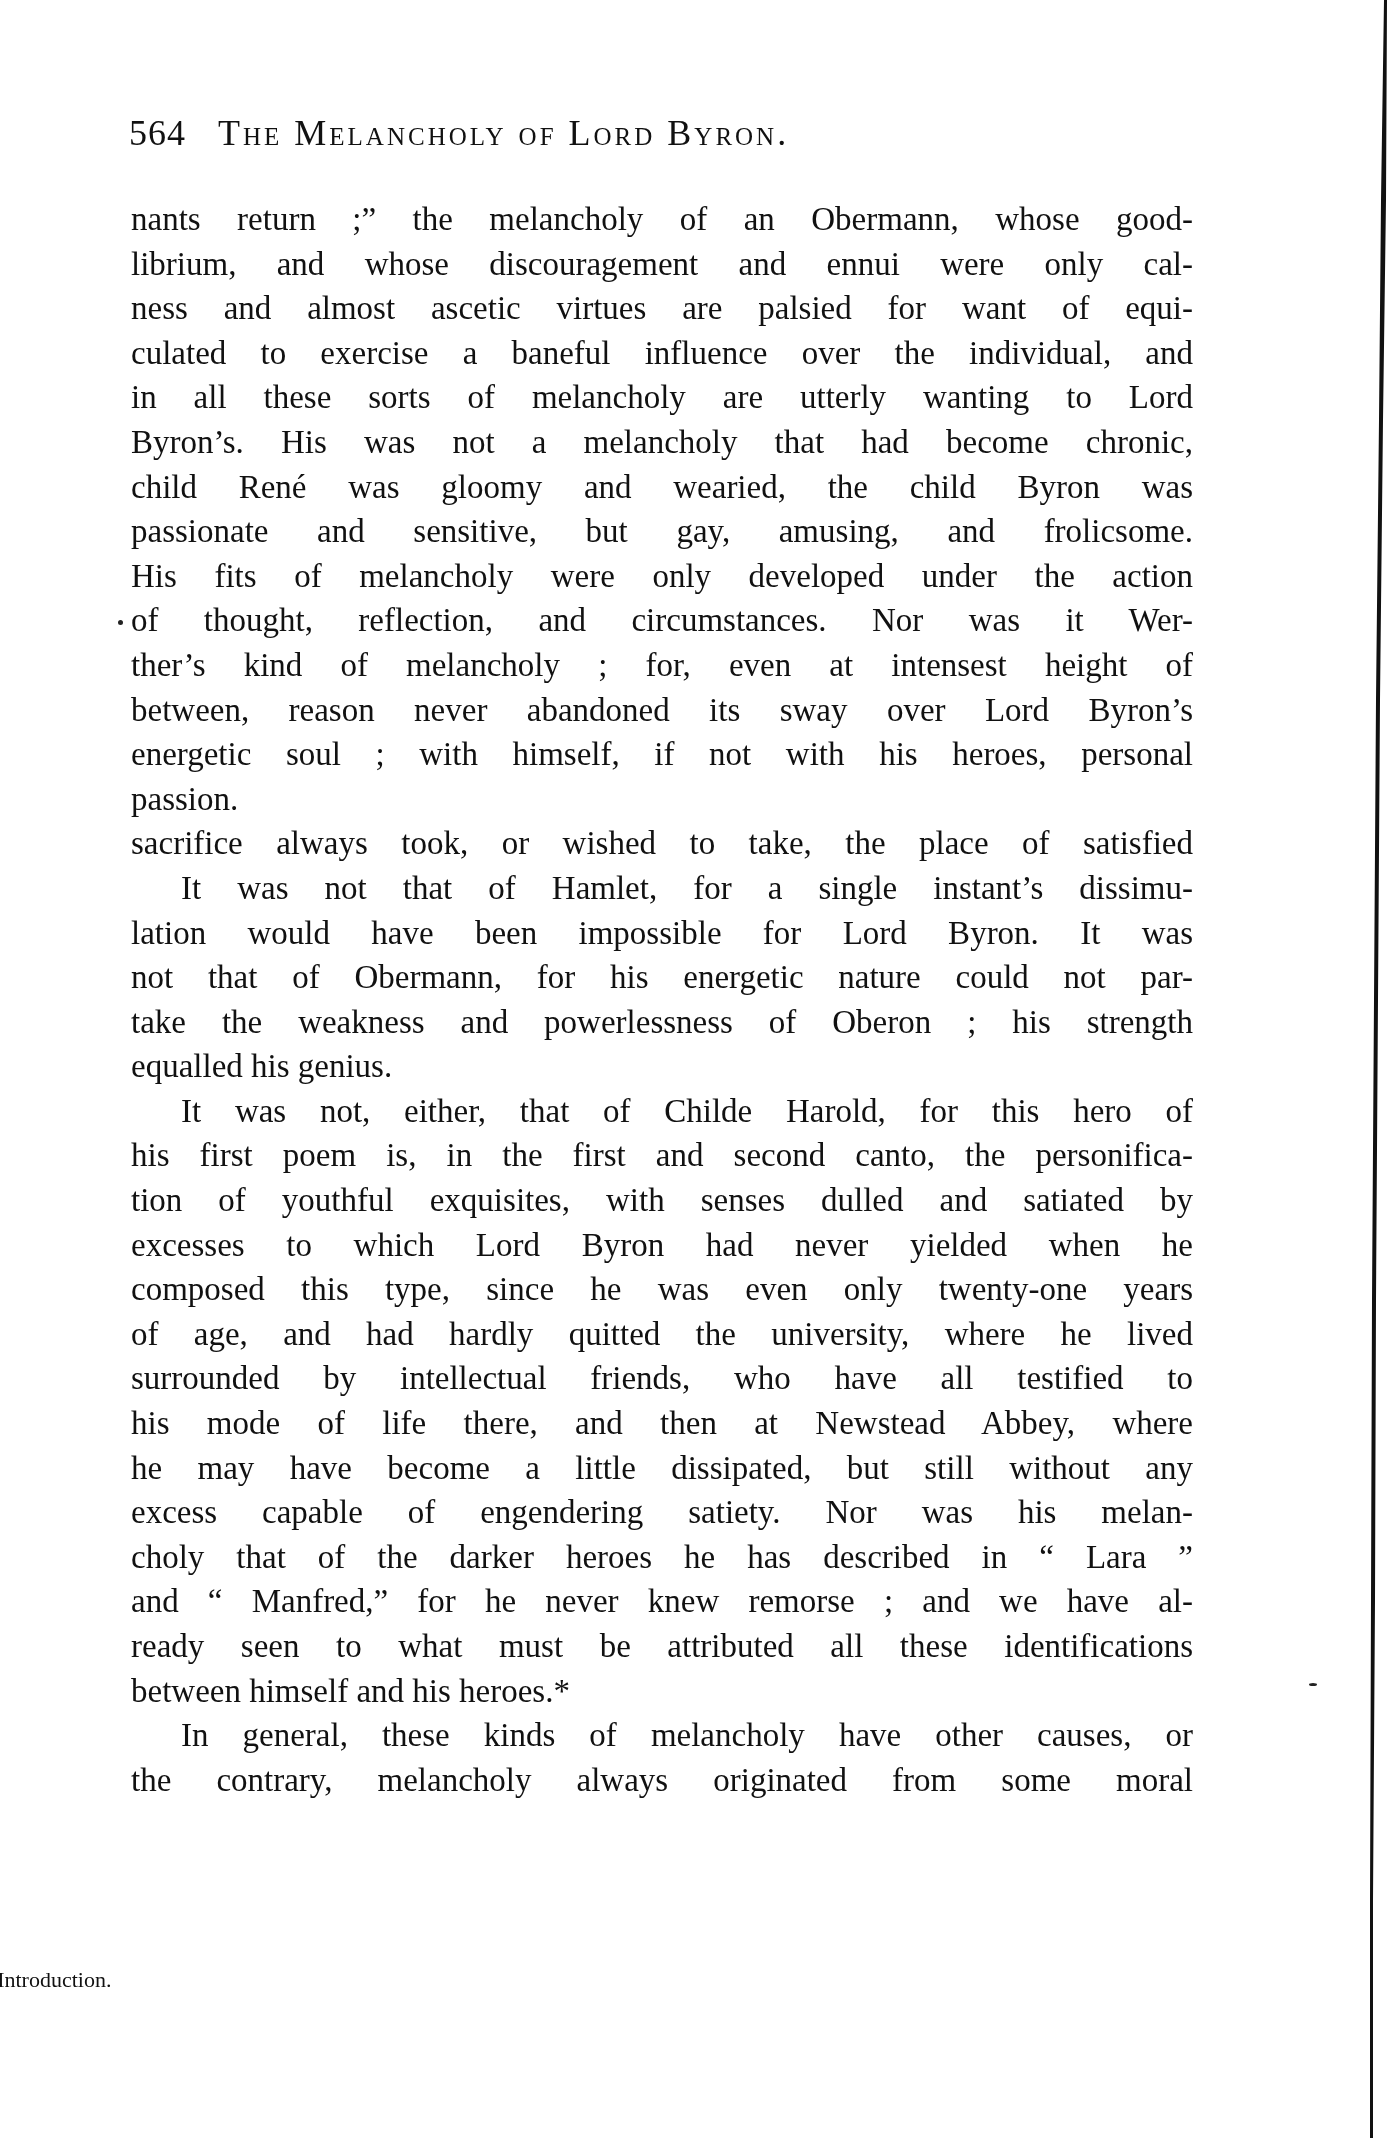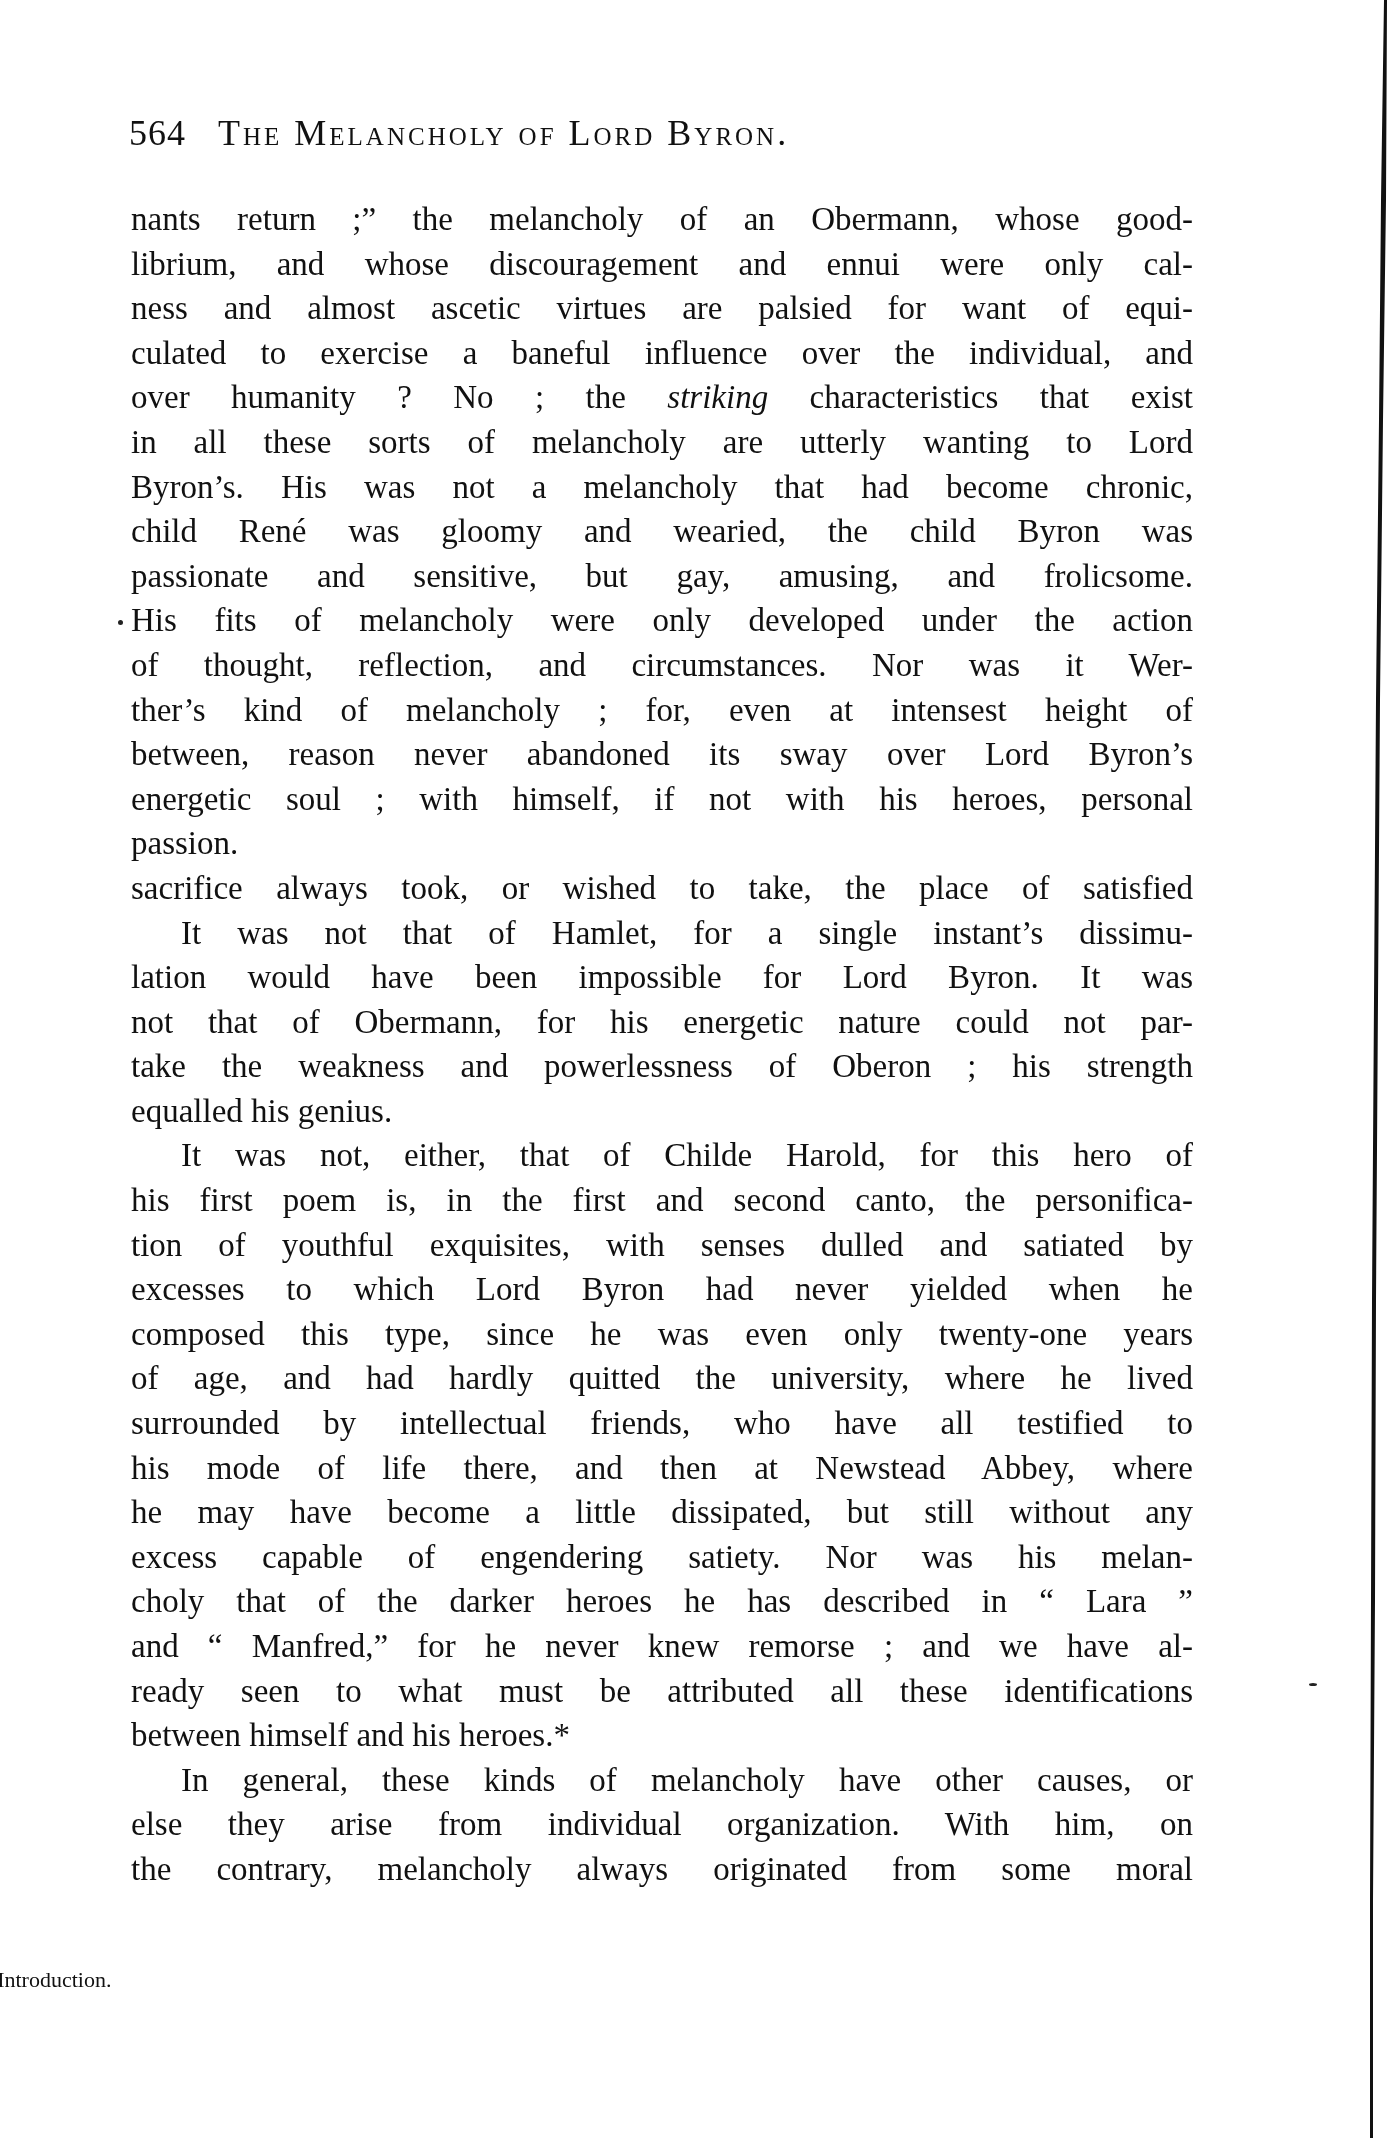--- a/index.html
+++ b/index.html
@@ -98,21 +98,20 @@
   <div class="running-head">
     <span class="folio">564</span>
     <span class="title">The Melancholy of Lord Byron.</span>
   </div>
 
   <div class="body-text" id="body-text">
       <div class="line">nants return ;” the melancholy of an Obermann, whose good-</div>
       <div class="line">librium, and whose discouragement and ennui were only cal-</div>
       <div class="line">ness and almost ascetic virtues are palsied for want of equi-</div>
       <div class="line">culated to exercise a baneful influence over the individual, and</div>
-      <div class="line">over humanity ?  No ; the <em>striking</em> characteristics that exist</div>
       <div class="line">in all these sorts of melancholy are utterly wanting to Lord</div>
       <div class="line">Byron’s.  His was not a melancholy that had become chronic,</div>
       <div class="line">child René was gloomy and wearied, the child Byron was</div>
       <div class="line">passionate and sensitive, but gay, amusing, and frolicsome.</div>
       <div class="line">His fits of melancholy were only developed under the action</div>
       <div class="line">of thought, reflection, and circumstances.  Nor was it Wer-</div>
       <div class="line">ther’s kind of melancholy ; for, even at intensest height of</div>
       <div class="line">between, reason never abandoned its sway over Lord Byron’s</div>
       <div class="line">energetic soul ; with himself, if not with his heroes, personal</div>
       <div class="line last">passion.</div>
@@ -130,21 +129,20 @@
       <div class="line">of age, and had hardly quitted the university, where he lived</div>
       <div class="line">surrounded by intellectual friends, who have all testified to</div>
       <div class="line">his mode of life there, and then at Newstead Abbey, where</div>
       <div class="line">he may have become a little dissipated, but still without any</div>
       <div class="line">excess capable of engendering satiety.  Nor was his melan-</div>
       <div class="line">choly that of the darker heroes he has described in “ Lara ”</div>
       <div class="line">and “ Manfred,” for he never knew remorse ; and we have al-</div>
       <div class="line">ready seen to what must be attributed all these identifications</div>
       <div class="line last">between himself and his heroes.*</div>
       <div class="line indent">In general, these kinds of melancholy have other causes, or</div>
-      <div class="line">else they arise from individual organization.  With him, on</div>
       <div class="line">the contrary, melancholy always originated from some moral</div>
     </div>
 
   <div class="footnote">
     <span>* See the Introduction.</span>
   </div>
 
   <svg class="edge-line" viewBox="0 0 40 2138" preserveAspectRatio="none">
     <path d="M 33 0 L 36 0 L 35 200 L 32 420 L 29 700 L 27 1000 L 25 1300 L 24 1600 L 22 1900 L 22 2138 L 19 2138 L 19 1900 L 20 1600 L 21 1300 L 23 1000 L 25 700 L 28 420 L 30 200 Z" fill="#111"></path>
   </svg>

